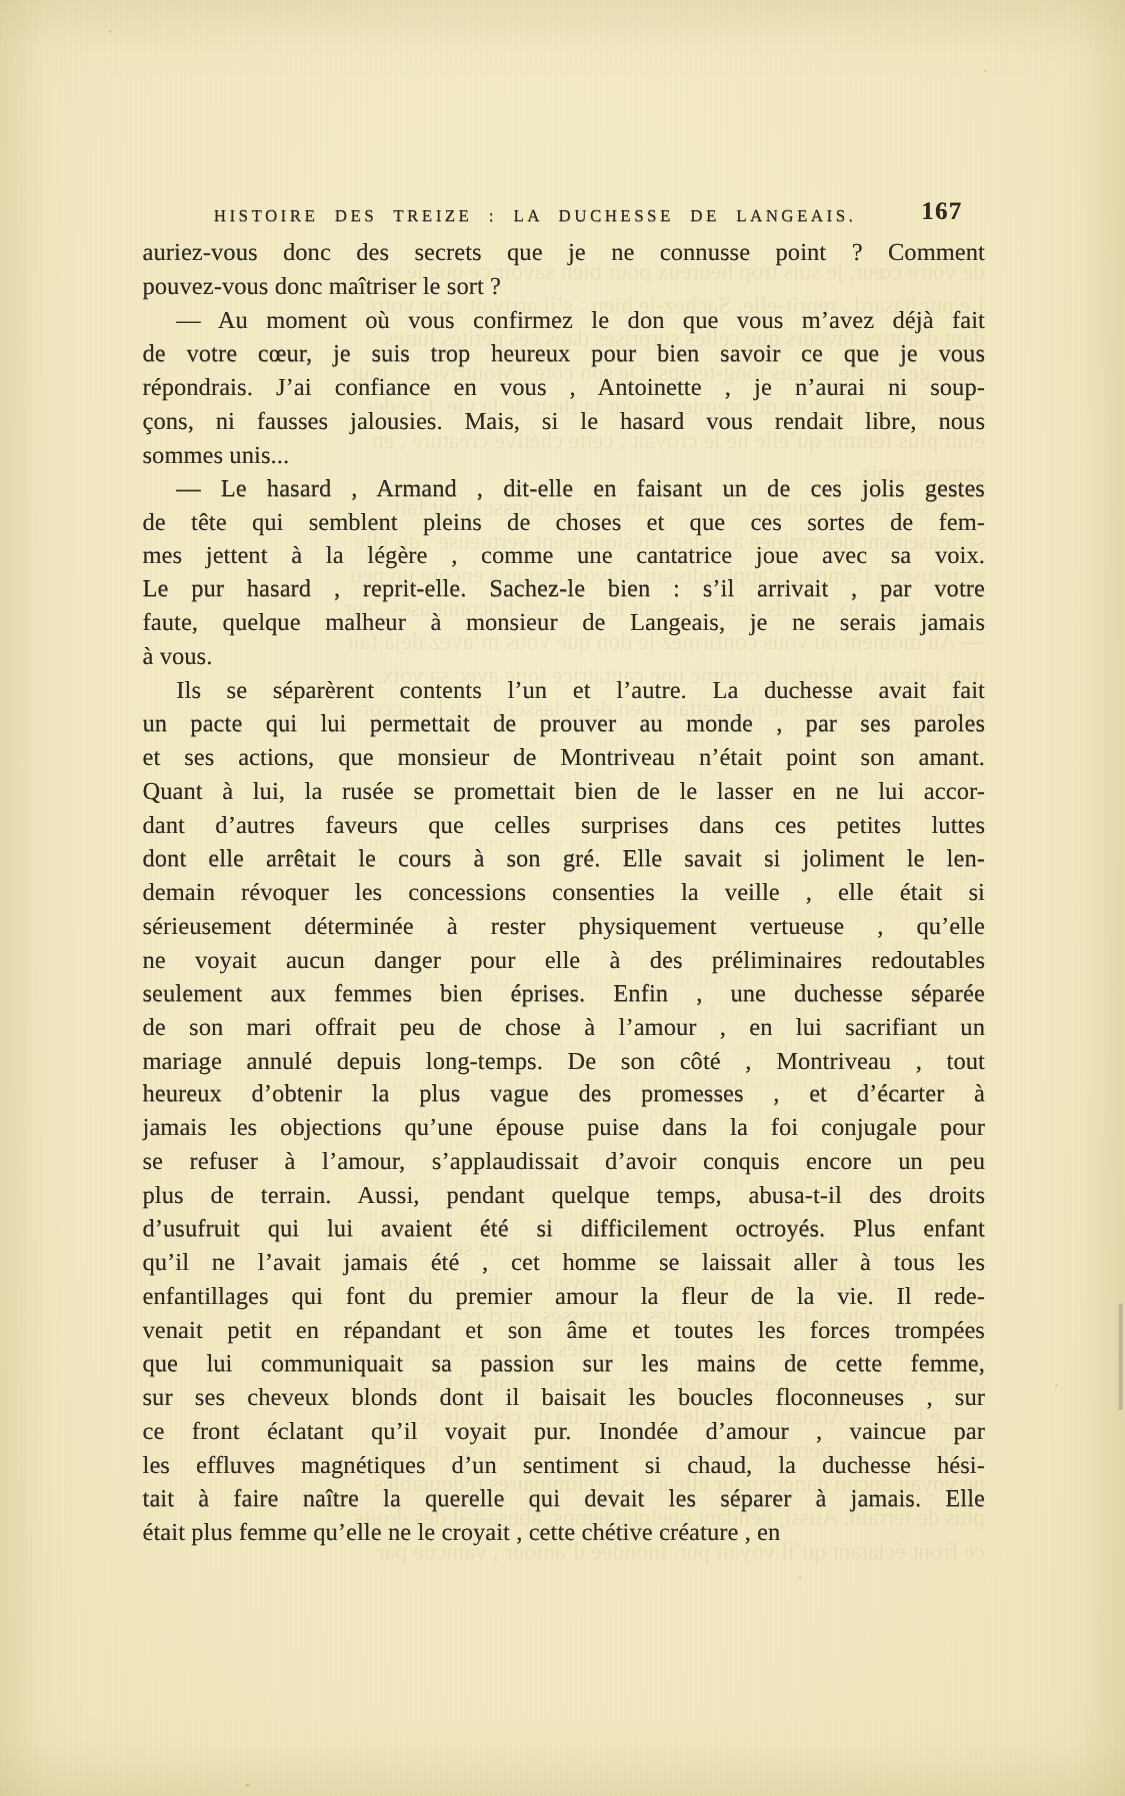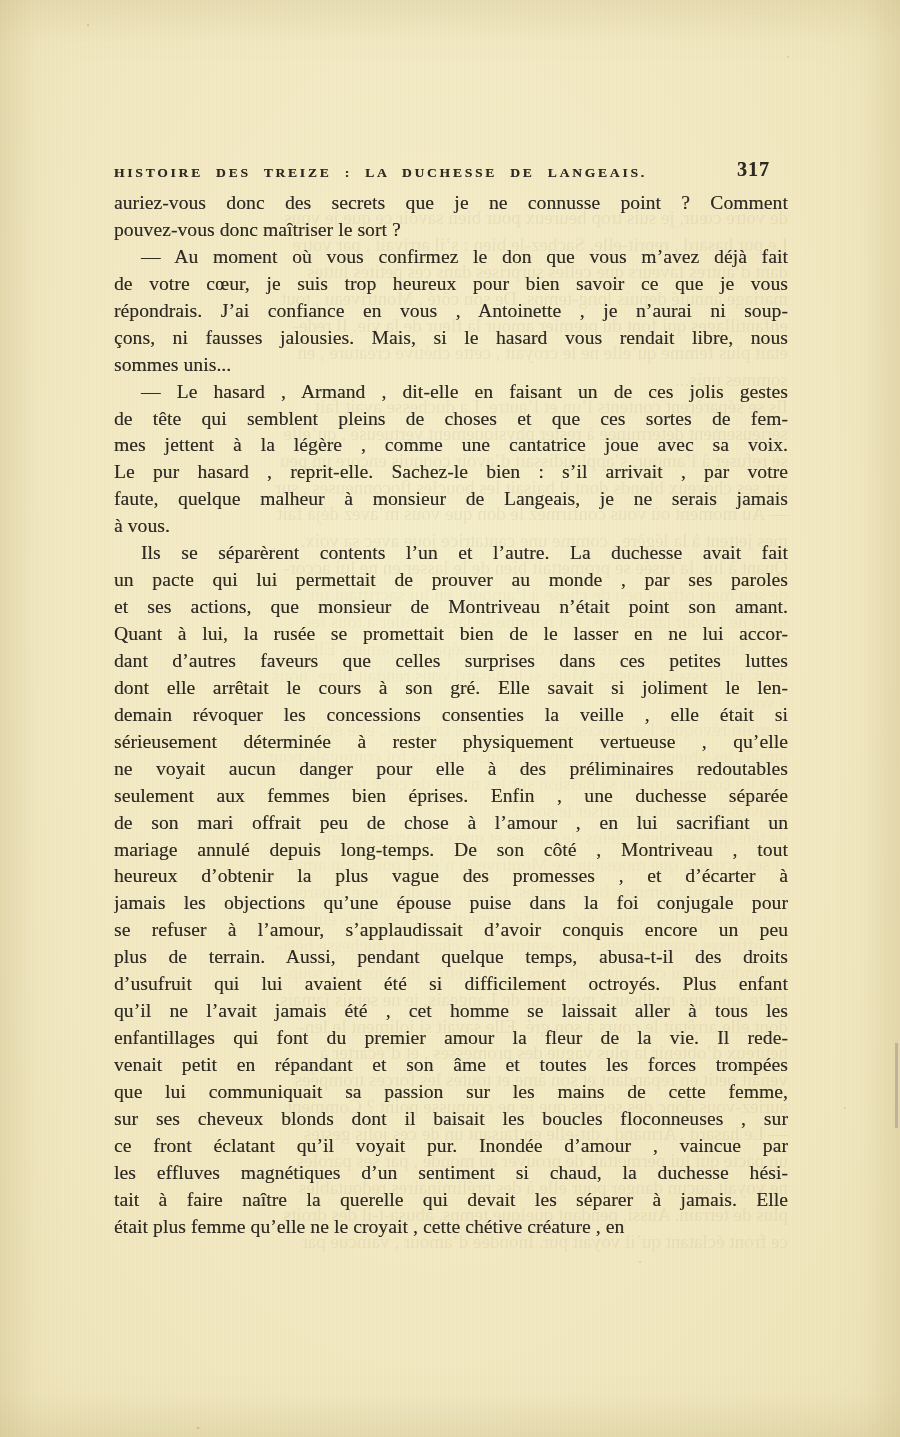--- a/index.html
+++ b/index.html
@@ -21,22 +21,22 @@
       repeating-linear-gradient(90deg, rgba(120,100,40,.015) 0 2px, rgba(255,255,255,.015) 2px 4px),
       radial-gradient(ellipse at 48% 42%, #f5eecb 0%, #f2e9c3 55%, #eee4b9 100%);
     box-shadow:inset 0 0 70px rgba(130,105,50,.10);
   }
   
   .running-head{
     position:absolute;left:114px;top:160px;width:674px;height:26px;
     color:#2e2a23;
   }
   .rh-title{
-    display:block;text-align:left;padding-right:46px;
-    font-size:13.5px;font-weight:bold;letter-spacing:2.8px;word-spacing:7px;
+    display:block;text-align:center;padding-right:46px;
+    font-size:13.5px;font-weight:normal;letter-spacing:2.8px;word-spacing:7px;
     line-height:26px;
     text-shadow:.2px .2px .3px rgba(46,42,35,.55);
     white-space:nowrap;
   }
   .rh-folio{
     position:absolute;right:18px;top:-4px;
     font-size:20px;font-weight:bold;letter-spacing:1px;line-height:26px;
     text-shadow:.2px .2px .3px rgba(46,42,35,.55);
   }
   
@@ -113,21 +113,21 @@
       <div class="gline strong" style="top: 898.35px;">auriez-vous donc des secrets que je ne connusse point ? Comment</div>
       <div class="gline strong" style="top: 925.3px;">— Le hasard , Armand , dit-elle en faisant un de ces jolis gestes</div>
       <div class="gline strong" style="top: 952.25px;">un pacte qui lui permettait de prouver au monde , par ses paroles</div>
       <div class="gline strong" style="top: 979.2px;">ne voyait aucun danger pour elle à des préliminaires redoutables</div>
       <div class="gline strong" style="top: 1006.15px;">plus de terrain. Aussi, pendant quelque temps, abusa-t-il des droits</div>
       <div class="gline strong" style="top: 1033.1px;">ce front éclatant qu’il voyait pur. Inondée d’amour , vaincue par</div>
     </div>
 
   <header class="running-head">
     <span class="rh-title">HISTOIRE DES TREIZE : LA DUCHESSE DE LANGEAIS.</span>
-    <span class="rh-folio">317</span>
+    <span class="rh-folio">167</span>
   </header>
 
   <main class="text-block" id="text-block">
       <div class="line">auriez-vous donc des secrets que je ne connusse point ? Comment</div>
       <div class="line para-end">pouvez-vous donc maîtriser le sort ?</div>
       <div class="line indent">— Au moment où vous confirmez le don que vous m’avez déjà fait</div>
       <div class="line">de votre cœur, je suis trop heureux pour bien savoir ce que je vous</div>
       <div class="line">répondrais. J’ai confiance en vous , Antoinette , je n’aurai ni soup-</div>
       <div class="line">çons, ni fausses jalousies. Mais, si le hasard vous rendait libre, nous</div>
       <div class="line para-end">sommes unis...</div>

